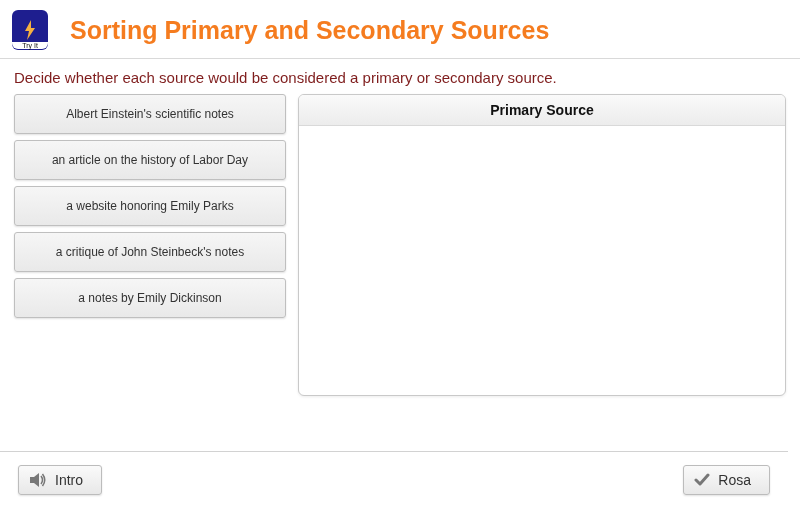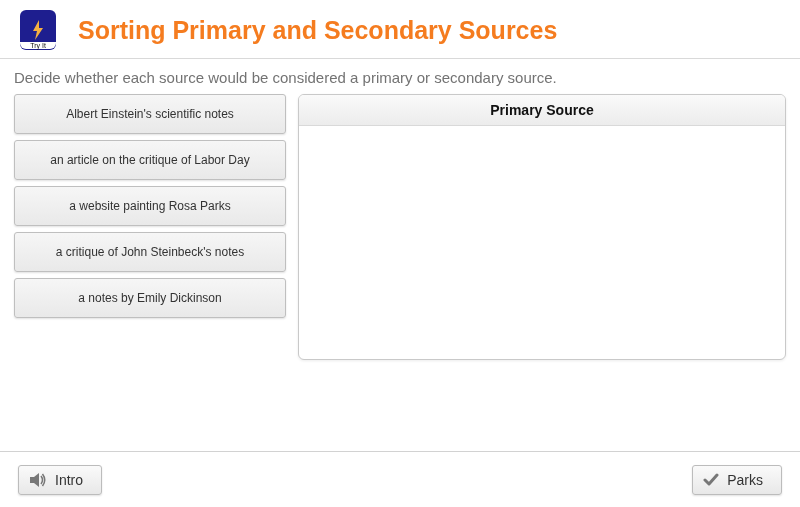--- a/index.html
+++ b/index.html
@@ -7,21 +7,21 @@
     font-family: Arial, Helvetica, sans-serif;
     background: #ffffff;
     width: 800px;
     height: 507px;
     position: relative;
     overflow: hidden;
   }
   .header {
     display: flex;
     align-items: center;
-    padding: 10px 20px 8px 20px;
+    padding: 10px 20px 8px 12px;
     gap: 22px;
   }
   .tryit-box {
     width: 36px;
     height: 40px;
     background: #1e1e8f;
     border-radius: 6px;
     display: flex;
     flex-direction: column;
     align-items: center;
@@ -40,21 +40,21 @@
     border-bottom-right-radius: 6px;
   }
   .bolt-svg { width: 16px; height: 22px; }
   .title {
     color: #f57c1f;
     font-size: 25px;
     font-weight: bold;
   }
   .instructions {
     font-size: 15px;
-    color: #737373;
+    color: #7f1d1d;
     padding: 4px 0 8px 14px;
   }
   .hr {
     border: none;
     border-top: 1px solid #d9d9d9;
     margin-bottom: 6px;
   }
   .main {
     display: flex;
     padding: 0 14px;
@@ -79,37 +79,37 @@
   }
   .drop-zones {
     flex: 1;
     display: flex;
     gap: 12px;
   }
   .drop-zone {
     flex: 1;
     border: 1px solid #c9c9c9;
     border-radius: 6px;
-    height: 266px;
+    height: 302px;
     background: #fff;
     box-shadow: 0 1px 3px rgba(0,0,0,0.08);
     overflow: hidden;
   }
   .drop-header {
     background: linear-gradient(#fafafa,#ececec);
     border-bottom: 1px solid #d9d9d9;
     text-align: center;
     font-weight: bold;
     font-size: 14px;
     color: #111;
     padding: 7px 4px;
   }
   .footer {
     position: absolute;
-    left: 0; right: 0; bottom: 0;
+    left: 0; right: 12px; bottom: 0;
     height: 56px;
     border-top: 1px solid #d2d2d2;
     display: flex;
     align-items: center;
     justify-content: space-between;
     padding: 0 18px;
     background: #fff;
     margin-top: 46px;
   }
   .btn {
@@ -140,22 +140,22 @@
   <div class="title">Sorting Primary and Secondary Sources</div>
 </div>
 
 <hr class="hr">
 
 <div class="instructions">Decide whether each source would be considered a primary or secondary source.</div>
 
 <div class="main">
   <div class="source-list">
     <div class="source-item">Albert Einstein's scientific notes</div>
-    <div class="source-item">an article on the critique of Labor Day</div>
-    <div class="source-item">a website painting Rosa Parks</div>
+    <div class="source-item">an article on the history of Labor Day</div>
+    <div class="source-item">a website honoring Emily Parks</div>
     <div class="source-item">a critique of John Steinbeck's notes</div>
     <div class="source-item">a notes by Emily Dickinson</div>
   </div>
   <div class="drop-zones">
     <div class="drop-zone">
       <div class="drop-header">Primary Source</div>
     </div>
   </div>
 </div>
 
@@ -169,15 +169,15 @@
       </svg>
     </span>
     <span>Intro</span>
   </button>
   <button class="btn">
     <span class="icon-slot">
       <svg width="16" height="14" viewBox="0 0 16 14">
         <polyline points="2,7 6,11 14,2" stroke="#777" stroke-width="3" fill="none" stroke-linecap="round" stroke-linejoin="round"></polyline>
       </svg>
     </span>
-    <span>Parks</span>
+    <span>Rosa</span>
   </button>
 </div>
 
 </body></html>

